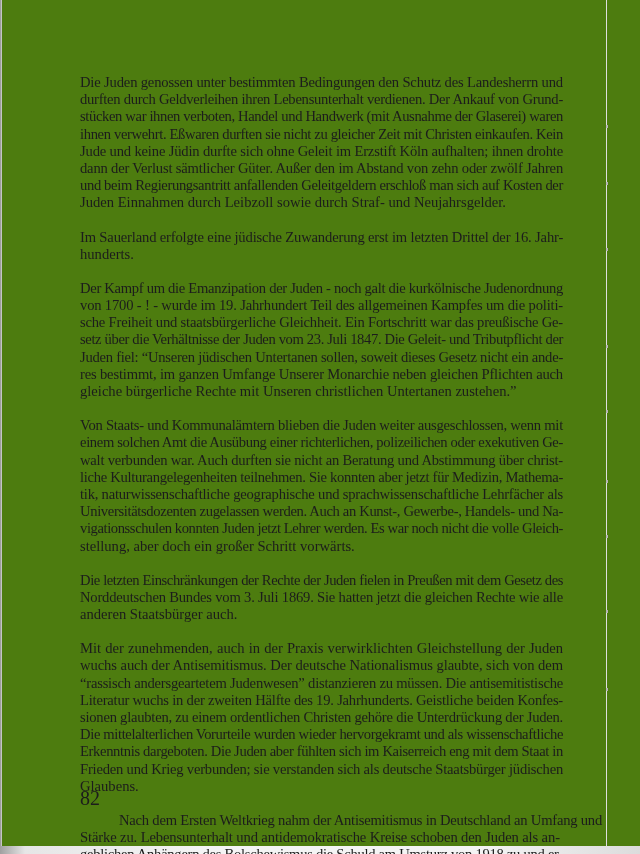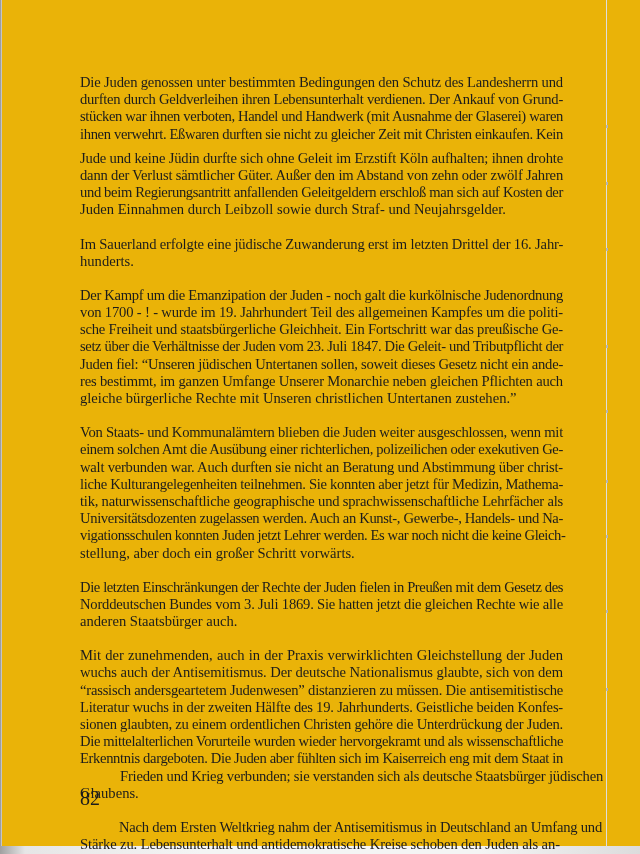--- a/index.html
+++ b/index.html
@@ -12,21 +12,21 @@
       height: 854px;
       position: relative;
       overflow: hidden;
       font-family: "Liberation Serif", "DejaVu Serif", serif;
       color: #1c1c1c;
     }
     .page {
       position: absolute;
       left: 0; top: 0;
       width: 640px; height: 854px;
-      background: #eab308;
+      background: #4d7c0f;
     }
     .edge-left {
       position: absolute;
       left: 0; top: 0;
       width: 2px; height: 854px;
       background: linear-gradient(to right, #8a8a8a, #d8d8d8);
     }
     .edge-right {
       position: absolute;
       left: 606px; top: 0;
@@ -94,21 +94,21 @@
   <div class="tick" style="top:535px"></div>
   <div class="tick" style="top:610px"></div>
   <div class="tick" style="top:688px"></div>
 
   <div class="text-block" id="text-block">
       <div class="para">
         <span class="line" style="display: block; width: 483px; letter-spacing: -0.167668px; text-align: left; text-align-last: left;">Die Juden genossen unter bestimmten Bedingungen den Schutz des Landesherrn und</span>
         <span class="line" style="display: block; width: 483px; letter-spacing: -0.26753px; text-align: center; text-align-last: left;">durften durch Geldverleihen ihren Lebensunterhalt verdienen. Der Ankauf von Grund-</span>
         <span class="line" style="display: block; width: 483px; letter-spacing: -0.360918px; text-align: left; text-align-last: left;">stücken war ihnen verboten, Handel und Handwerk (mit Ausnahme der Glaserei) waren</span>
         <span class="line" style="display: block; width: 483px; letter-spacing: -0.354705px; text-align: left; text-align-last: left;">ihnen verwehrt. Eßwaren durften sie nicht zu gleicher Zeit mit Christen einkaufen. Kein</span>
-        <span class="line" style="display: block; width: 483px; letter-spacing: -0.168015px; text-align: left; text-align-last: left; margin-top: 7px;">Jude und keine Jüdin durfte sich ohne Geleit im Erzstift Köln aufhalten; ihnen drohte</span>
+        <span class="line" style="display: block; width: 483px; letter-spacing: -0.168015px; text-align: left; text-align-last: left;">Jude und keine Jüdin durfte sich ohne Geleit im Erzstift Köln aufhalten; ihnen drohte</span>
         <span class="line" style="display: block; width: 483px; letter-spacing: -0.195503px; text-align: left; text-align-last: left;">dann der Verlust sämtlicher Güter. Außer den im Abstand von zehn oder zwölf Jahren</span>
         <span class="line" style="display: block; width: 483px; letter-spacing: -0.353676px; text-align: left; text-align-last: left;">und beim Regierungsantritt anfallenden Geleitgeldern erschloß man sich auf Kosten der</span>
         <span class="line last">Juden Einnahmen durch Leibzoll sowie durch Straf- und Neujahrsgelder.</span>
       </div>
       <div class="para">
         <span class="line" style="display: block; width: 483px; letter-spacing: -0.162064px; text-align: left; text-align-last: left;">Im Sauerland erfolgte eine jüdische  Zuwanderung erst im letzten Drittel der 16. Jahr-</span>
         <span class="line last">hunderts.</span>
       </div>
       <div class="para">
         <span class="line" style="display: block; width: 483px; letter-spacing: -0.301312px; text-align: right; text-align-last: left;">Der Kampf um die Emanzipation der Juden - noch galt die kurkölnische Judenordnung</span>
@@ -119,37 +119,37 @@
         <span class="line" style="display: block; width: 483px; letter-spacing: -0.169897px; text-align: left; text-align-last: left;">res bestimmt, im ganzen Umfange Unserer Monarchie neben gleichen Pflichten auch</span>
         <span class="line last">gleiche bürgerliche Rechte mit Unseren christlichen Untertanen zustehen.”</span>
       </div>
       <div class="para">
         <span class="line" style="display: block; width: 483px; letter-spacing: -0.246484px; text-align: left; text-align-last: left;">Von Staats- und Kommunalämtern blieben die Juden weiter ausgeschlossen, wenn mit</span>
         <span class="line" style="display: block; width: 483px; letter-spacing: -0.348713px; text-align: left; text-align-last: left;">einem solchen Amt die Ausübung einer richterlichen, polizeilichen oder exekutiven Ge-</span>
         <span class="line" style="display: block; width: 483px; letter-spacing: -0.223895px; text-align: left; text-align-last: left;">walt verbunden war. Auch durften sie nicht an Beratung und Abstimmung über christ-</span>
         <span class="line" style="display: block; width: 483px; letter-spacing: -0.294829px; text-align: left; text-align-last: left;">liche Kulturangelegenheiten teilnehmen. Sie konnten aber jetzt für Medizin, Mathema-</span>
         <span class="line" style="display: block; width: 483px; letter-spacing: -0.217634px; text-align: left; text-align-last: left;">tik, naturwissenschaftliche geographische und sprachwissenschaftliche Lehrfächer als</span>
         <span class="line" style="display: block; width: 483px; letter-spacing: -0.346799px; text-align: left; text-align-last: left;">Universitätsdozenten zugelassen werden. Auch an Kunst-, Gewerbe-, Handels- und Na-</span>
-        <span class="line" style="display: block; width: 483px; letter-spacing: -0.40607px; text-align: left; text-align-last: left;">vigationsschulen konnten Juden jetzt Lehrer werden. Es war noch nicht die keine Gleich-</span>
+        <span class="line" style="display: block; width: 483px; letter-spacing: -0.40607px; text-align: left; text-align-last: left;">vigationsschulen konnten Juden jetzt Lehrer werden. Es war noch nicht die volle Gleich-</span>
         <span class="line last">stellung, aber doch ein großer Schritt vorwärts.</span>
       </div>
       <div class="para">
         <span class="line" style="display: block; width: 483px; letter-spacing: -0.396324px; text-align: left; text-align-last: left;">Die letzten Einschränkungen der Rechte der Juden fielen in Preußen mit dem Gesetz des</span>
         <span class="line" style="display: block; width: 483px; letter-spacing: -0.199033px; text-align: left; text-align-last: left;">Norddeutschen Bundes vom 3. Juli 1869. Sie hatten jetzt die gleichen Rechte wie alle</span>
         <span class="line last">anderen Staatsbürger auch.</span>
       </div>
       <div class="para">
         <span class="line" style="display: block; width: 483px; word-spacing: 0.51875px; text-align: left; text-align-last: left;">Mit der zunehmenden, auch in der Praxis verwirklichten Gleichstellung der Juden</span>
         <span class="line" style="display: block; width: 483px; letter-spacing: -0.0735759px; text-align: left; text-align-last: left;">wuchs auch der Antisemitismus. Der deutsche Nationalismus glaubte, sich von dem</span>
         <span class="line" style="display: block; width: 483px; letter-spacing: -0.21555px; text-align: left; text-align-last: left;">“rassisch andersgeartetem Judenwesen” distanzieren zu müssen. Die antisemitistische</span>
         <span class="line" style="display: block; width: 483px; letter-spacing: -0.215257px; text-align: left; text-align-last: left;">Literatur wuchs in der zweiten Hälfte des 19. Jahrhunderts. Geistliche beiden Konfes-</span>
         <span class="line" style="display: block; width: 483px; letter-spacing: -0.235316px; text-align: left; text-align-last: left;">sionen glaubten, zu einem ordentlichen Christen gehöre die Unterdrückung der Juden.</span>
         <span class="line" style="display: block; width: 483px; letter-spacing: -0.35883px; text-align: left; text-align-last: left;">Die mittelalterlichen Vorurteile wurden wieder hervorgekramt und als wissenschaftliche</span>
         <span class="line" style="display: block; width: 483px; letter-spacing: -0.346657px; text-align: left; text-align-last: left;">Erkenntnis dargeboten. Die Juden aber fühlten sich im Kaiserreich eng mit dem Staat in</span>
-        <span class="line" style="display: block; width: 483px; letter-spacing: -0.210193px; text-align: right; text-align-last: left; margin-left: 40px;">Frieden und Krieg verbunden; sie verstanden sich als deutsche Staatsbürger jüdischen</span>
+        <span class="line" style="display: block; width: 483px; letter-spacing: -0.210193px; text-align: right; text-align-last: left;">Frieden und Krieg verbunden; sie verstanden sich als deutsche Staatsbürger jüdischen</span>
         <span class="line last">Glaubens.</span>
       </div>
       <div class="para">
         <span class="line" style="display: block; width: 483px; letter-spacing: -0.216747px; text-align: left; text-align-last: left; margin-left: 39px;">Nach dem Ersten Weltkrieg nahm der Antisemitismus in Deutschland an Umfang und</span>
         <span class="line" style="display: block; width: 483px; letter-spacing: -0.124238px; text-align: left; text-align-last: left;">Stärke zu. Lebensunterhalt und antidemokratische Kreise schoben den Juden als an-</span>
         <span class="line" style="display: block; width: 483px; letter-spacing: -0.274921px; text-align: left; text-align-last: left;">geblichen Anhängern des Bolschewismus die Schuld am Umsturz von 1918 zu und er-</span>
       </div>
     </div>
 
   <div class="page-number">82</div>

